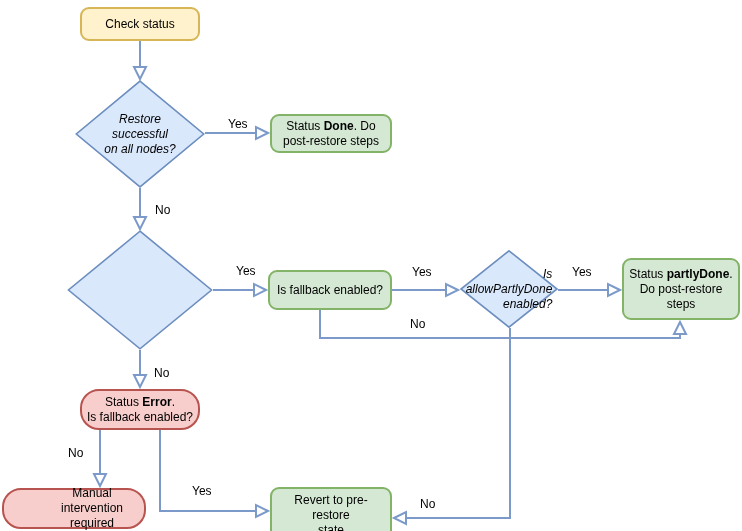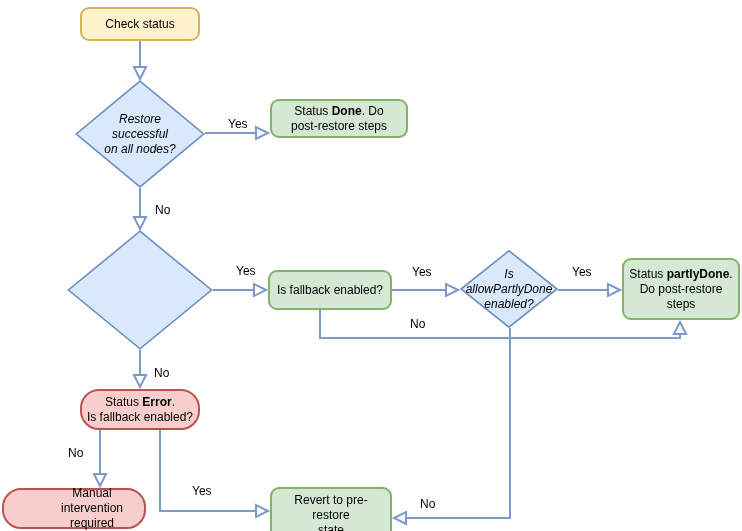--- a/index.html
+++ b/index.html
@@ -92,36 +92,36 @@
 
   <div class="node diamond" style="left:75px;top:80px;width:130px;height:108px;">
     <svg viewBox="0 0 100 100" preserveAspectRatio="none">
       <polygon points="50,1 99,50 50,99 1,50" vector-effect="non-scaling-stroke"></polygon>
     </svg>
     <div class="dtext">Restore
 successful
 on all nodes?</div>
   </div>
 
-  <div class="node box green" style="left:270px;top:99px;width:138px;height:39px;">
+  <div class="node box green" style="left:270px;top:114px;width:122px;height:39px;">
     <div><span>Status </span><b>Done</b><span>. Do
 post-restore steps</span></div>
   </div>
 
   <div class="node diamond" style="left:67px;top:230px;width:146px;height:120px;">
     <svg viewBox="0 0 100 100" preserveAspectRatio="none">
       <polygon points="50,1 99,50 50,99 1,50" vector-effect="non-scaling-stroke"></polygon>
     </svg>
   </div>
 
   <div class="node box green" style="left:268px;top:270px;width:124px;height:40px;">
     <span>Is fallback enabled?</span>
   </div>
 
-  <div class="node diamond" style="left:460px;top:250px;width:98px;height:78px;">
+  <div class="node diamond" style="left:460px;top:250px;width:98px;height:78px;text-align:right;">
     <svg viewBox="0 0 100 100" preserveAspectRatio="none">
       <polygon points="50,1 99,50 50,99 1,50" vector-effect="non-scaling-stroke"></polygon>
     </svg>
     <div class="dtext">Is
 allowPartlyDone
 enabled?</div>
   </div>
 
   <div class="node box green" style="left:622px;top:258px;width:118px;height:62px;">
     <div><span>Status </span><b>partlyDone</b><span>.

